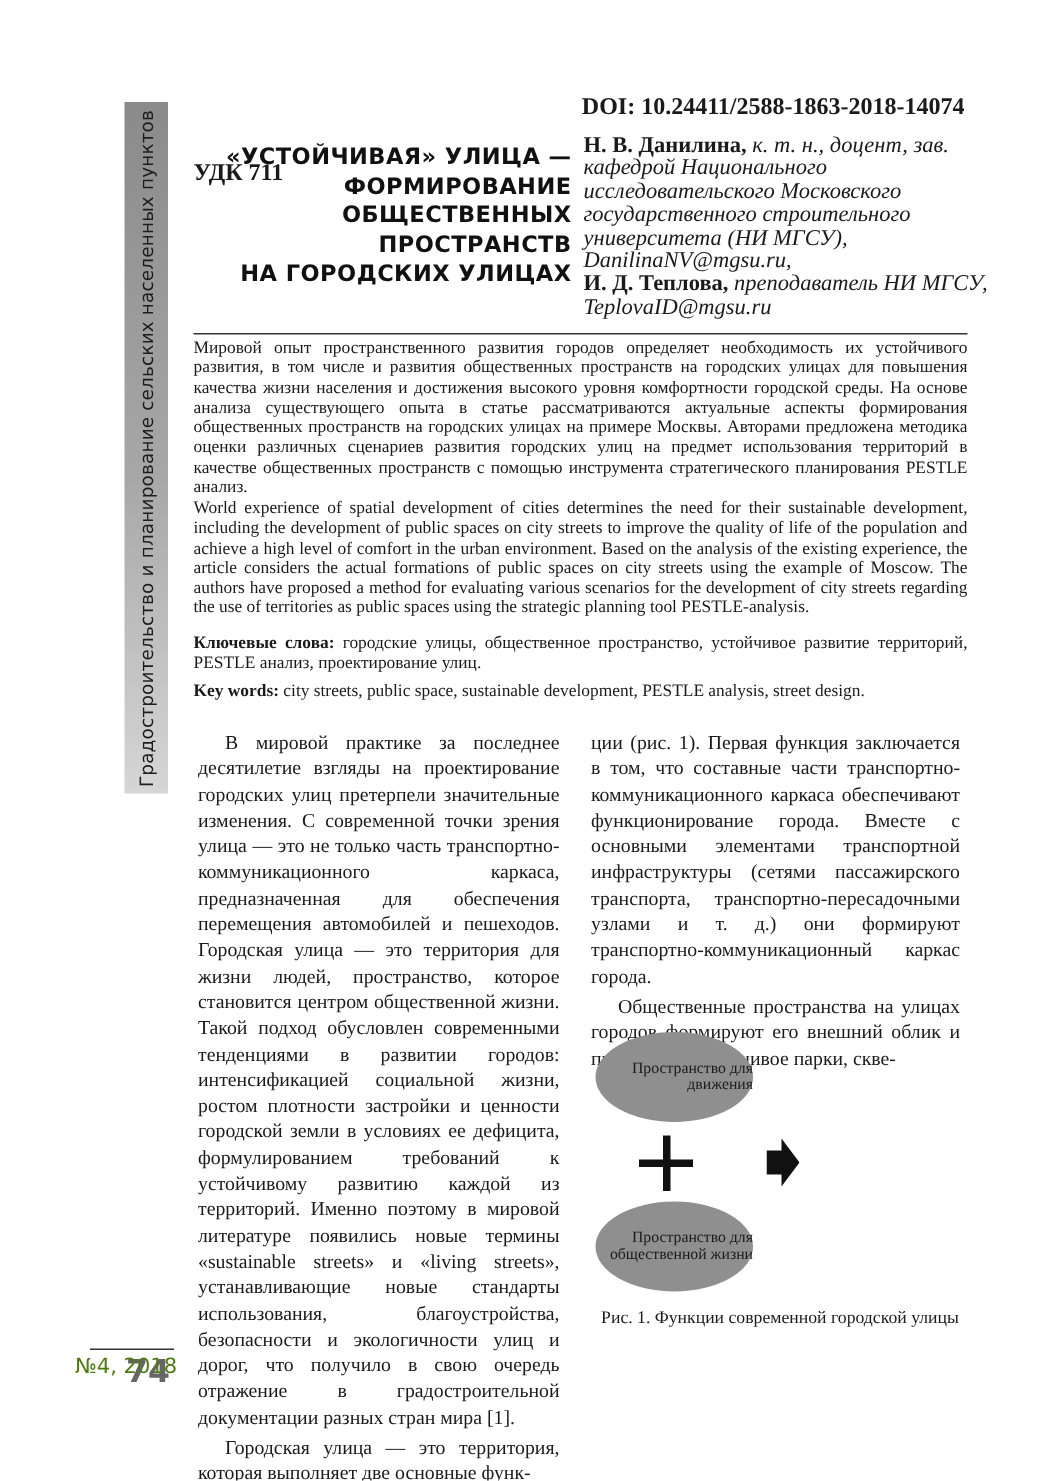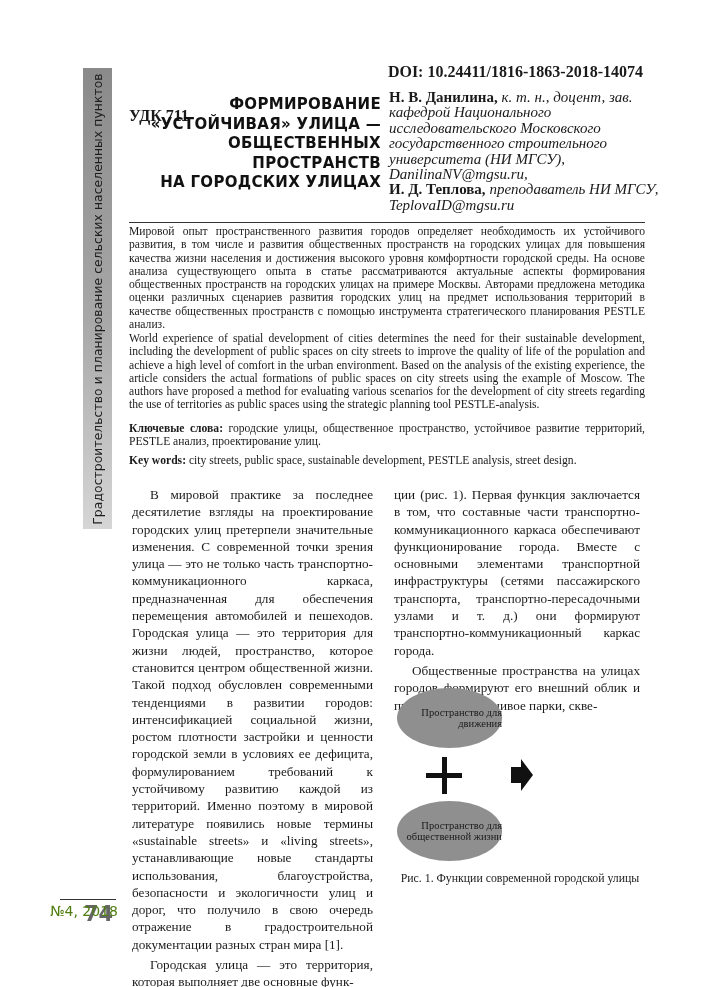--- a/index.html
+++ b/index.html
@@ -46,25 +46,25 @@
 </style>
 </head>
 <body>
 
 <div class="side-band"></div>
 <div class="side-text">
   <span>Градостроительство и планирование сельских населенных пунктов</span>
 </div>
 
 <div class="udk">УДК 711</div>
-<div class="doi">DOI: 10.24411/1816-1863-2018-14074</div>
+<div class="doi">DOI: 10.24411/2588-1863-2018-14074</div>
 
 <div class="title">
+  <div>«УСТОЙЧИВАЯ» УЛИЦА —</div>
   <div>ФОРМИРОВАНИЕ</div>
-  <div>«УСТОЙЧИВАЯ» УЛИЦА —</div>
   <div>ОБЩЕСТВЕННЫХ</div>
   <div>ПРОСТРАНСТВ</div>
   <div>НА ГОРОДСКИХ УЛИЦАХ</div>
 </div>
 
 <div class="authors">
   <span class="b">Н. В. Данилина,</span><span class="i"> к. т. н., доцент, зав. кафедрой Национального исследовательского Московского государственного строительного университета (НИ МГСУ),</span>
   <span class="i">DanilinaNV@mgsu.ru,</span><br>
   <span class="b">И. Д. Теплова,</span><span class="i"> преподаватель НИ МГСУ,</span>
   <span class="i">TeplovaID@mgsu.ru</span>

